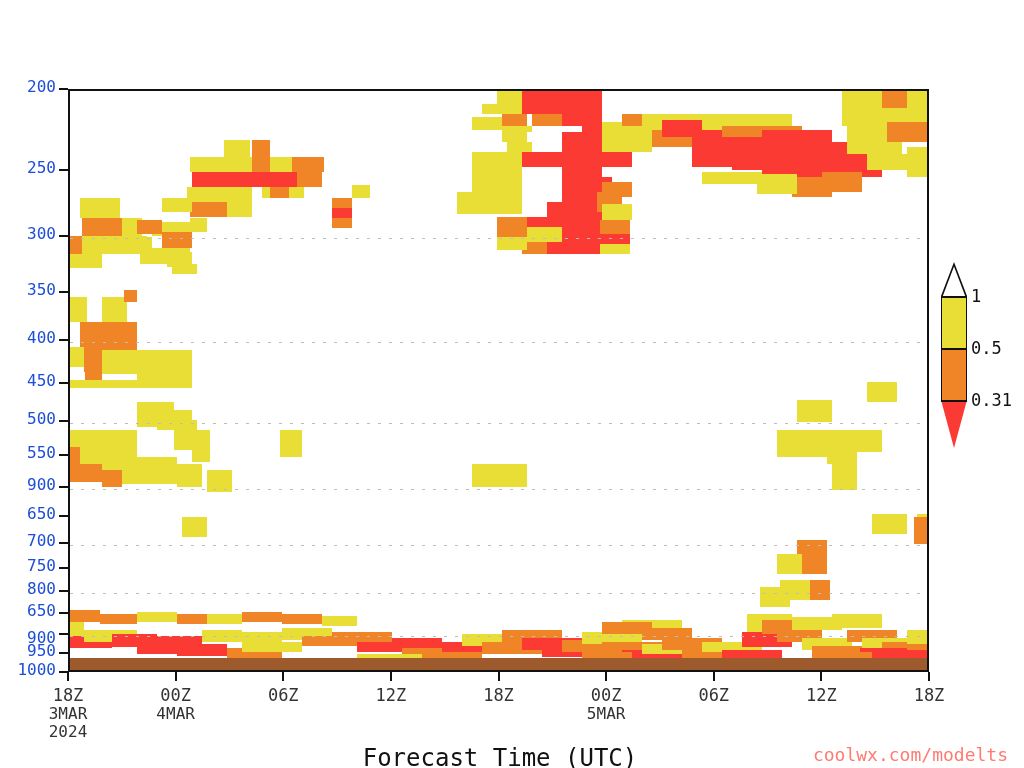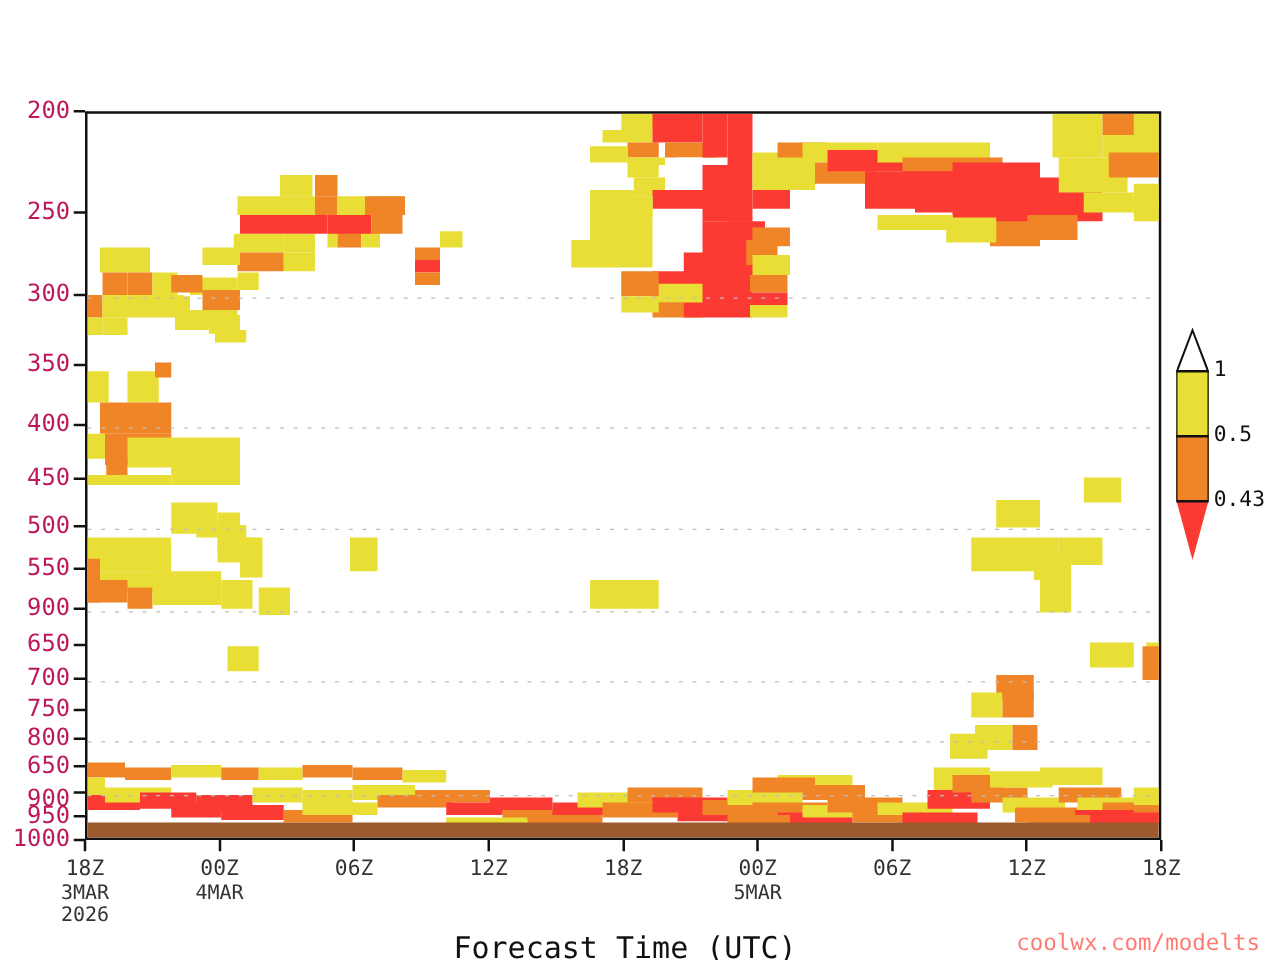--- a/index.html
+++ b/index.html
@@ -28,21 +28,21 @@
   .cell{position:absolute;}
 
   .hline{position:absolute;left:0;right:0;height:1px;
     background-image:linear-gradient(to right,#bdbdbd 0 3px,transparent 3px 11px);
     background-size:11px 1px;background-repeat:repeat-x;}
 
   .terrain-fill{position:absolute;left:0;right:0;background:#9C5A2D;}
 
   
   .ytick{position:absolute;right:0;width:9px;height:2px;background:#111;}
-  .ylabel{position:absolute;text-align:right;font-size:19px;color:#be185d;
+  .ylabel{position:absolute;text-align:right;font-size:16px;color:#1d4ed8;
     font-family:"DejaVu Sans Mono", monospace;white-space:pre;line-height:1;}
   .xtick{position:absolute;width:2px;height:9px;background:#111;}
   .xlabel{position:absolute;text-align:center;font-size:17px;color:#333;
     font-family:"DejaVu Sans Mono", monospace;white-space:pre;line-height:1.12;}
   .xlabel .sub{display:block;font-size:16px;}
 
   .xaxis-title{position:absolute;left:0;top:728px;width:1000px;text-align:center;
     font-size:24px;color:#111;font-family:"DejaVu Sans Mono", monospace;white-space:pre;margin-top:16px;}
 
   .credit{position:absolute;right:16px;top:744px;font-size:18px;color:#ff7b72;
@@ -319,21 +319,21 @@
       <div class="ylabel" style="left: 0px; width: 56px; top: 603.129px;">650</div>
       <div class="ytick" style="position: absolute; left: 59px; top: 632.834px; width: 9px; height: 2px; background: rgb(17, 17, 17);"></div>
       <div class="ylabel" style="left: 0px; width: 56px; top: 630px;">900</div>
       <div class="ytick" style="position: absolute; left: 59px; top: 652.42px; width: 9px; height: 2px; background: rgb(17, 17, 17);"></div>
       <div class="ylabel" style="left: 0px; width: 56px; top: 643.42px;">950</div>
       <div class="ytick" style="position: absolute; left: 59px; top: 671px; width: 9px; height: 2px; background: rgb(17, 17, 17);"></div>
       <div class="ylabel" style="left: 0px; width: 56px; top: 662px;">1000</div>
     </div>
   <div id="xaxis">
       <div class="xtick" style="position: absolute; left: 67px; top: 672px;"></div>
-      <div class="xlabel" style="left: 8px; width: 120px; top: 686px;"><span>18Z</span><span class="sub">3MAR</span><span class="sub">2026</span></div>
+      <div class="xlabel" style="left: 8px; width: 120px; top: 686px;"><span>18Z</span><span class="sub">3MAR</span><span class="sub">2024</span></div>
       <div class="xtick" style="position: absolute; left: 174.625px; top: 672px;"></div>
       <div class="xlabel" style="left: 115.625px; width: 120px; top: 686px;"><span>00Z</span><span class="sub">4MAR</span></div>
       <div class="xtick" style="position: absolute; left: 282.25px; top: 672px;"></div>
       <div class="xlabel" style="left: 223.25px; width: 120px; top: 686px;"><span>06Z</span></div>
       <div class="xtick" style="position: absolute; left: 389.875px; top: 672px;"></div>
       <div class="xlabel" style="left: 330.875px; width: 120px; top: 686px;"><span>12Z</span></div>
       <div class="xtick" style="position: absolute; left: 497.5px; top: 672px;"></div>
       <div class="xlabel" style="left: 438.5px; width: 120px; top: 686px;"><span>18Z</span></div>
       <div class="xtick" style="position: absolute; left: 605.125px; top: 672px;"></div>
       <div class="xlabel" style="left: 546.125px; width: 120px; top: 686px;"><span>00Z</span><span class="sub">5MAR</span></div>
@@ -352,16 +352,16 @@
       <div style="position: absolute; left: 0px; top: -32px; width: 0px; height: 0px; border-left: 13px solid transparent; border-right: 13px solid transparent; border-bottom: 32px solid rgb(255, 255, 255);"></div>
       <div style="position: absolute; left: 0px; top: -34px; width: 26px; height: 34px; clip-path: polygon(50% 0%, 100% 100%, 93% 100%, 50% 13%, 7% 100%, 0% 100%); background: rgb(17, 17, 17);"></div>
       <div class="cbar-seg" style="top: 0px; height: 52px; background: rgb(232, 222, 53);"></div>
       <div class="cbar-seg" style="top: 52px; height: 52px; background: rgb(240, 133, 40);"></div>
       <div style="position: absolute; left: 0px; top: 104px; width: 0px; height: 0px; border-left: 13px solid transparent; border-right: 13px solid transparent; border-top: 48px solid rgb(251, 59, 51);"></div>
       <div class="cbar-line" style="top: 0px;"></div>
       <div class="cbar-line" style="top: 52px;"></div>
       <div class="cbar-line" style="top: 104px;"></div>
       <div class="cbar-lab" style="top: -8px;">1</div>
       <div class="cbar-lab" style="top: 44px;">0.5</div>
-      <div class="cbar-lab" style="top: 96px;">0.43</div>
+      <div class="cbar-lab" style="top: 96px;">0.31</div>
     </div>
 
 </div>
 
 </body></html>

